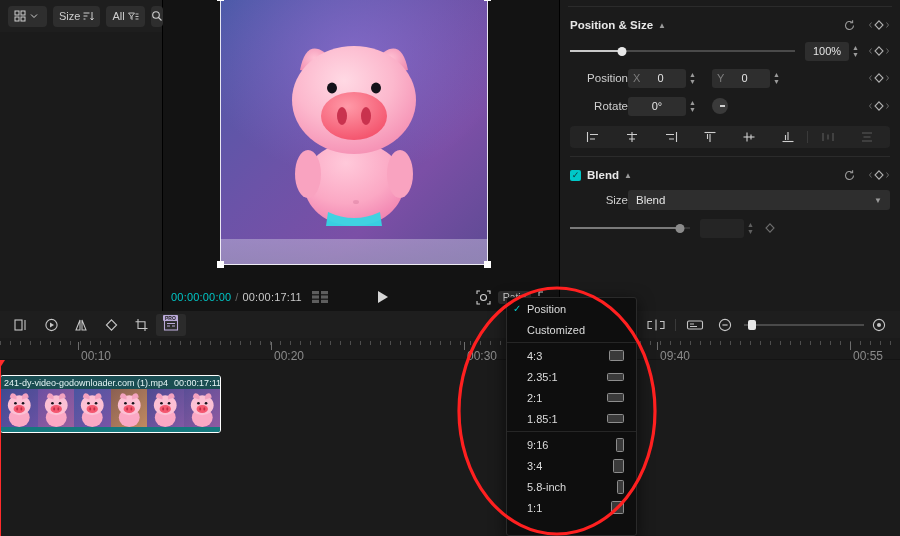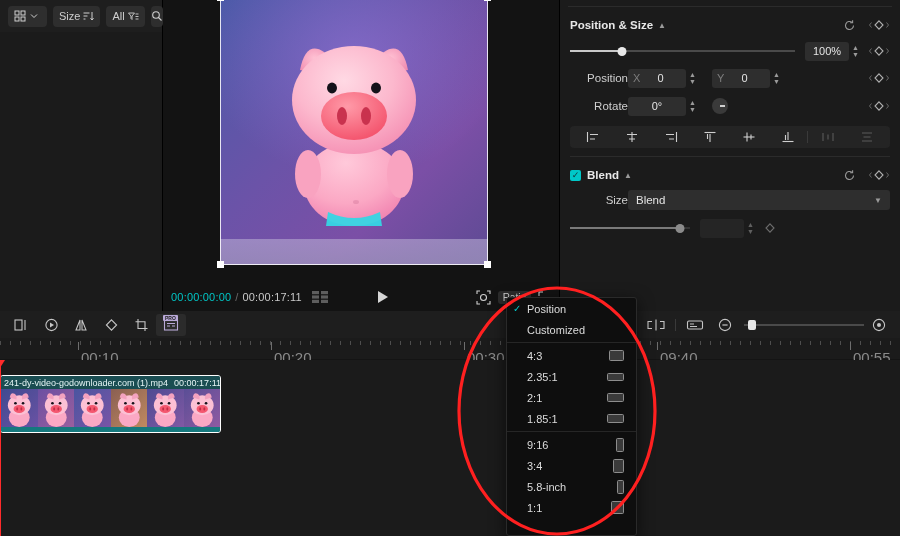--- a/index.html
+++ b/index.html
@@ -157,21 +157,21 @@
     position:absolute; top:1px; left:7px; background:#b9a9d8; color:#222;
     font-size:5px; line-height:6px; padding:0 2px; border-radius:1px; font-weight:bold;
   }
   .zoom-slider { display:flex; align-items:center; gap:5px; margin-left:4px; }
   .zs-track { width:120px; height:2px; background:#4a4a4a; position:relative; }
   .zs-knob { position:absolute; left:4px; top:-4px; width:8px; height:10px; border-radius:2px; background:#e8e8e8; }
 
   .ruler { position:relative; height:22px; background:#1b1b1b; border-bottom:1px solid #141414; }
   .tick { position:absolute; top:3px; width:1px; height:4px; background:#4e4e4e; }
   .tick.maj { height:8px; background:#6e6e6e; top:4px; }
-  .tick-lbl { position:absolute; top:11px; font-size:15px; color:#8a8a8a; white-space:nowrap; }
+  .tick-lbl { position:absolute; top:11px; font-size:12px; color:#8a8a8a; white-space:nowrap; }
   .playhead { position:absolute; top:0; bottom:0; width:1px; background:#ff2b2b; z-index:40; }
   .playhead::before {
     content:""; position:absolute; top:0; left:-4px; width:9px; height:7px; background:#ff2b2b;
     clip-path:polygon(0 0,100% 0,50% 100%);
   }
 
   .track-area { position:relative; height:100%; background:#1b1b1b; }
   .clip {
     position:absolute; left:0; top:15px; width:221px; height:58px;
     background:#12585c; border:1px solid #fff; border-radius:3px; overflow:hidden;

